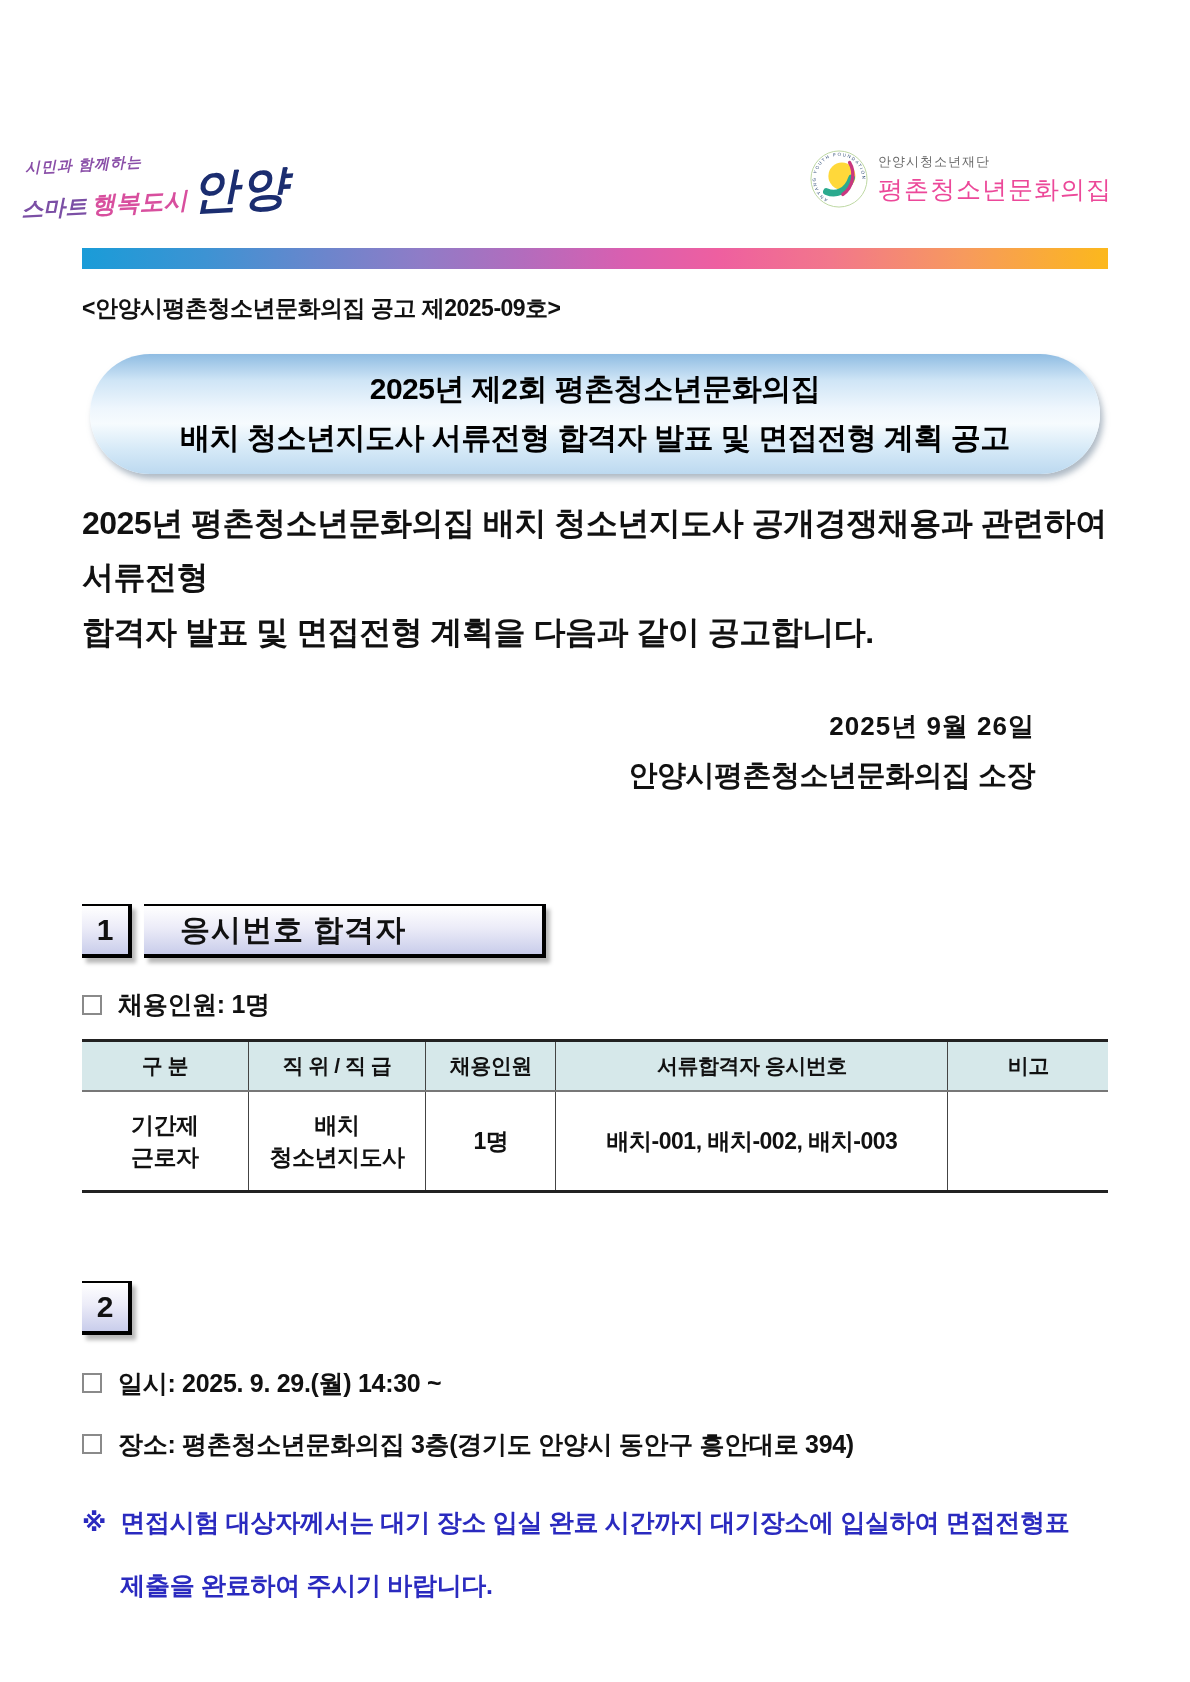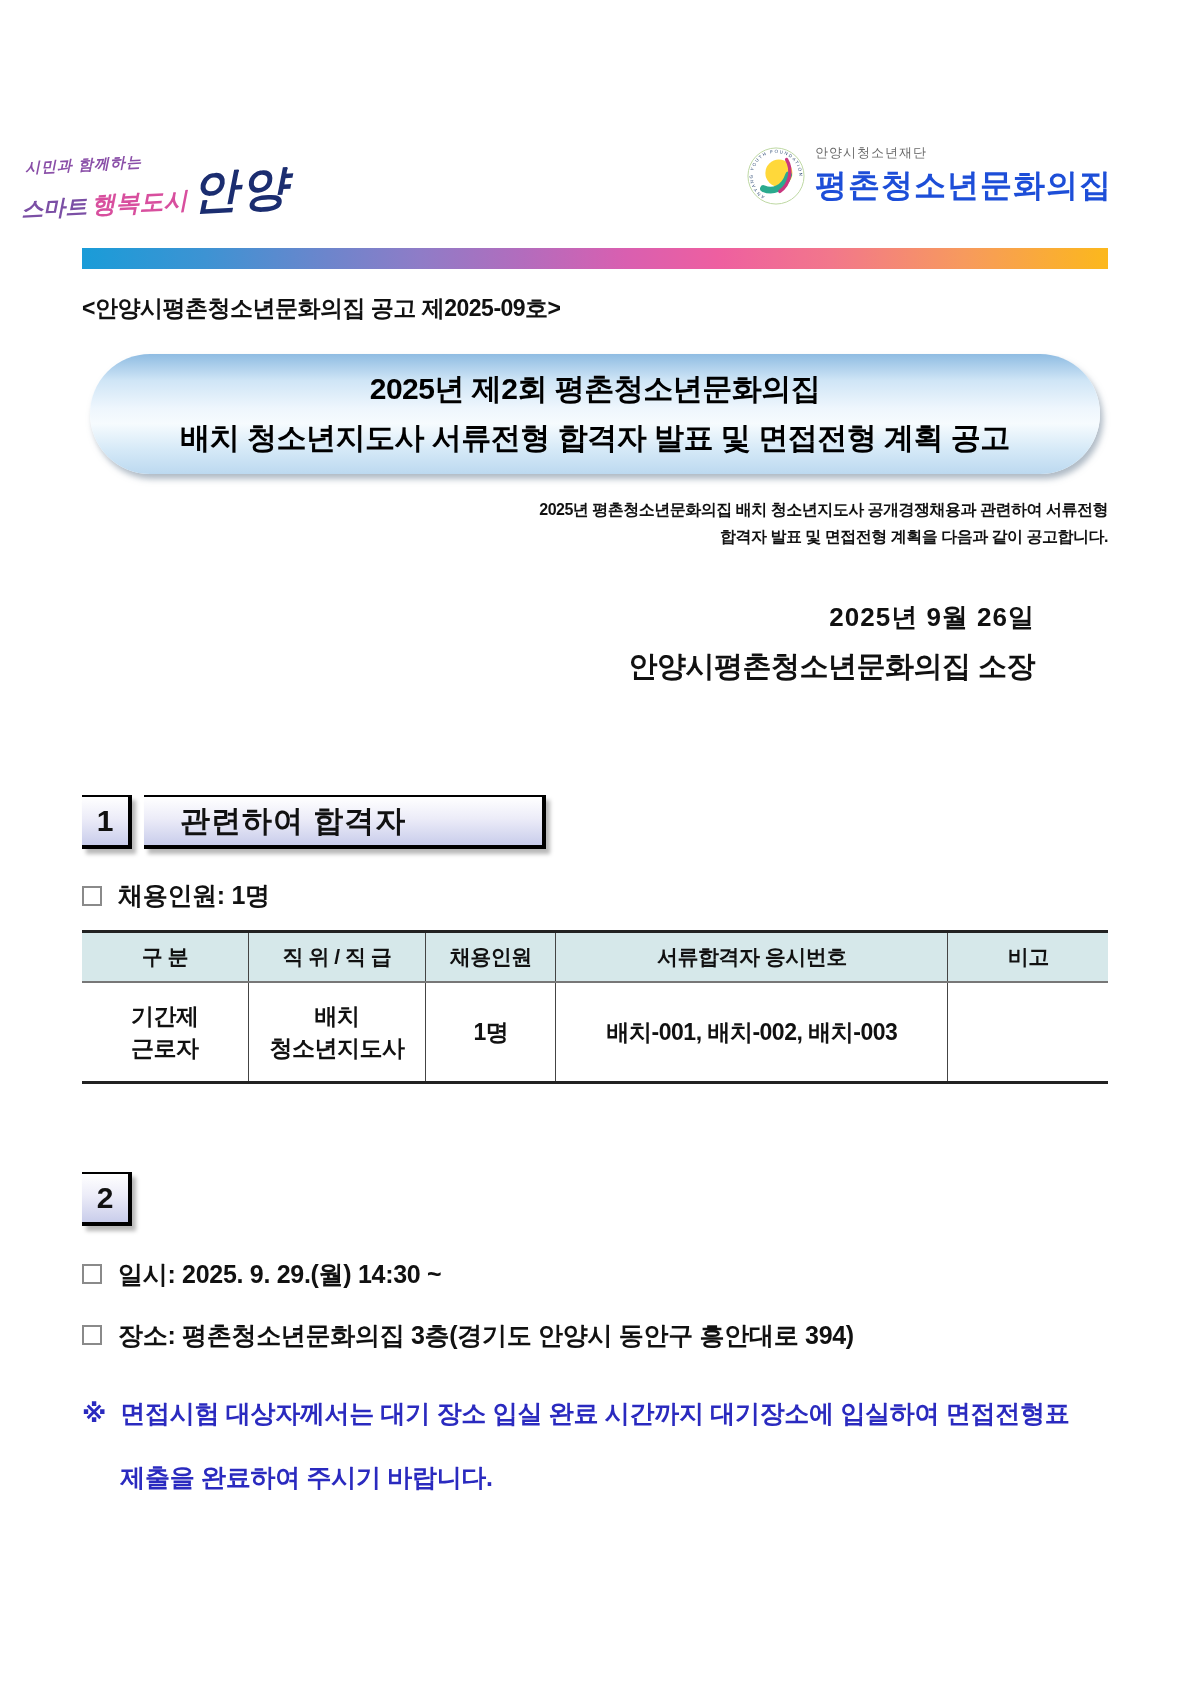--- a/index.html
+++ b/index.html
@@ -19,21 +19,21 @@
   .city-logo { transform:rotate(-3deg); line-height:1.05; }
   .city-tagline { font-size:15px; font-weight:bold; font-style:italic; color:#8a4fa8; letter-spacing:1px; padding-left:6px; }
   .city-main { white-space:nowrap; }
   .city-smart { font-size:22px; font-weight:bold; font-style:italic; color:#7b4fa5; }
   .city-happy { font-size:24px; font-weight:bold; font-style:italic; color:#d84f9e; }
   .city-name  { font-size:47px; font-weight:bold; font-style:italic; color:#1b2d70; letter-spacing:2px; }
 
   .org-logo { display:flex; align-items:center; gap:10px; padding-bottom:10px; }
   .org-emblem { width:58px; height:58px; }
   .org-text .org-foundation { font-size:13px; color:#6a6a6a; letter-spacing:1px; margin-bottom:2px; }
-  .org-text .org-center { font-size:32px; color:#1d4ed8; font-weight:bold; letter-spacing:1px; }
+  .org-text .org-center { font-size:25px; color:#ec4899; font-weight:normal; letter-spacing:1px; }
 
   
   .rainbow-bar {
     height:21px; margin:30px 82px 0 82px;
     background:linear-gradient(90deg,
       #1a9cd8 0%, #3d93d3 12%, #6d85cc 24%, #8f7cc7 33%,
       #b36cbd 43%, #d95fb0 53%, #ee5fa0 62%, #f2778b 73%,
       #f79a5d 86%, #fcb81c 100%);
   }
 
@@ -43,21 +43,21 @@
   
   .title-capsule {
     margin:30px 90px 0 90px; height:120px; border-radius:62px;
     background:linear-gradient(180deg,#8fbce2 0%, #cfe5f6 22%, #eef6fd 45%, #f6fbfe 58%, #d5e9f7 80%, #bcd9f0 100%);
     box-shadow:3px 5px 6px rgba(110,130,150,0.55);
     display:flex; flex-direction:column; align-items:center; justify-content:center; gap:8px;text-align:right;
   }
   .title-line { font-size:30px; font-weight:bold; color:#000; letter-spacing:-0.5px; white-space:nowrap; }
 
   
-  .intro { margin-top:22px; text-align:right; font-size:16px; font-weight:bold; line-height:1.7; letter-spacing:-0.5px; }
+  .intro { margin-top:22px; text-align:left; font-size:32px; font-weight:bold; line-height:1.7; letter-spacing:-0.5px; }
 
   
   .signoff { margin-top:50px; text-align:right; padding-right:73px; }
   .signoff-date { font-size:26px; font-weight:bold; letter-spacing:1px; }
   .signoff-signer { font-size:29px; font-weight:bold; margin-top:12px; letter-spacing:-0.5px; }
 
   
   .sec-header { display:flex; height:54px; }
   .sec-num, .sec-title-box {
     background:linear-gradient(180deg,#ffffff 0%,#ececf8 45%,#c9cdeb 100%);
@@ -157,21 +157,21 @@
       <div>합격자 발표 및 면접전형 계획을 다음과 같이 공고합니다.</div>
     </div>
 
     <div class="signoff">
       <div class="signoff-date">2025년 9월 26일</div>
       <div class="signoff-signer">안양시평촌청소년문화의집 소장</div>
     </div>
 
     <div class="sec-header sec1">
       <div class="sec-num">1</div>
-      <div class="sec-title-box">관련하여 합격자</div>
+      <div class="sec-title-box">응시번호 합격자</div>
     </div>
 
     <div class="bullet bullet-employ">
       <span class="cbox"></span>
       <span>채용인원: 1명</span>
     </div>
 
     <table class="tbl1">
       <colgroup>
           <col class="c1">

